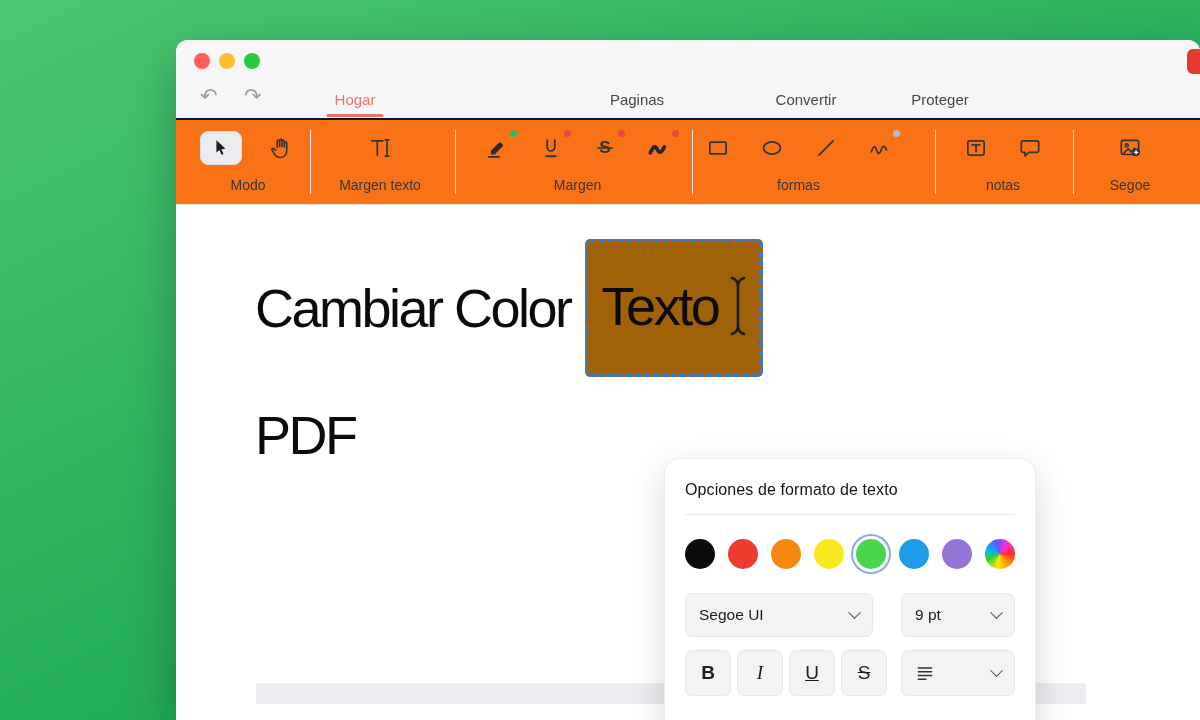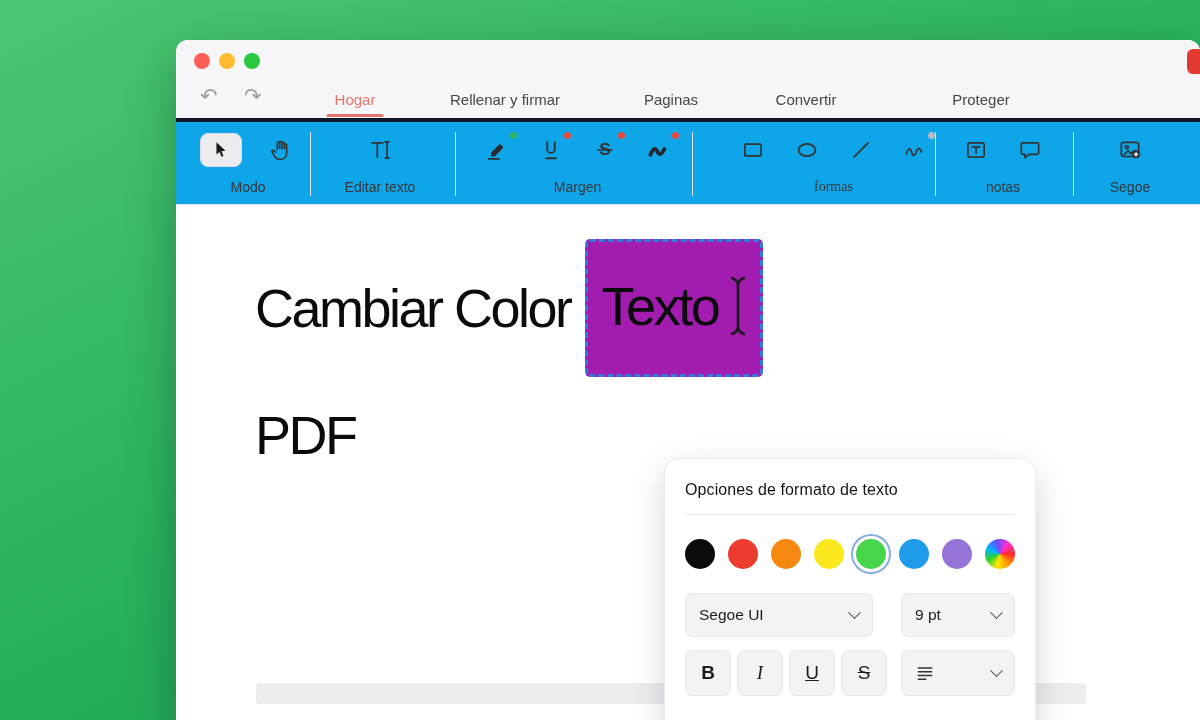--- a/index.html
+++ b/index.html
@@ -25,22 +25,22 @@
   
   .tabrow { position:relative; height:36px; background:#f6f6f8; }
   .histbtn { position:absolute; top:2px; font-size:21px; color:#9b9ba1; cursor:default; }
   .tab { position:absolute; top:6px; transform:translateX(-50%); font-size:15px;
          color:#46464a; padding:3px 10px 9px; white-space:nowrap; }
   .tab.active { color:#e8756b; }
   .tab.active::after { content:""; position:absolute; left:2px; right:2px; bottom:0;
                        height:3px; border-radius:2px; background:#e8756b; }
 
   
-  .toolbar { position:relative; height:87px; background:#0ea5e9;
-             border-top:4px solid #0f172a; border-bottom:1px solid #e3e3e8; }
+  .toolbar { position:relative; height:87px; background:#f97316;
+             border-top:2px solid #0f172a; border-bottom:1px solid #e3e3e8; }
   .sep { position:absolute; top:10px; width:1px; height:64px; background:#e2e2e7; }
   .grp { position:absolute; top:0; }
   .grp-icons { display:flex; justify-content:center; align-items:center; gap:24px;
                height:40px; margin-top:8px; }
   .grp-label { margin-top:9px; text-align:center; font-size:14px; color:#36363a; }
   .tool { position:relative; display:flex; align-items:center; justify-content:center;
           width:30px; height:30px; }
   .tool svg { display:block; }
   .tool.boxed { width:42px; height:34px; background:#ececf0; border:1px solid #dcdce1;
                 border-radius:8px; }
@@ -49,21 +49,21 @@
   .dot.grn { background:#34b763; }
   .dot.gry { background:#b9b9bf; }
 
   
   .docarea { position:relative; height:515px; background:#ffffff; }
 
   .heading { position:absolute; left:79px; top:34px; color:#0b0b0d;
              font-size:54px; letter-spacing:-2.5px; line-height:116px; }
   .h-line1 { display:flex; align-items:center; }
   .selbox { display:inline-flex; align-items:center; margin-left:14px;
-            border:3px dashed #2e7ce0; border-radius:5px; background:#a21caf;
+            border:3px dashed #2e7ce0; border-radius:5px; background:#a16207;
             padding:6px 10px 10px 14px; }
   .selword { letter-spacing:-2.5px; }
   .ibeam { margin-left:8px; }
 
   .phline { position:absolute; left:80px; width:830px; height:21px;
             background:#ececf1; border-radius:3px; }
 
   
   .panel { position:absolute; left:488px; top:418px; width:372px; height:310px;
            background:#ffffff; border:1px solid #ececf0; border-radius:16px;
@@ -104,24 +104,23 @@
         <span class="light yellow"></span>
         <span class="light green"></span>
       </div>
       <div class="clipped-badge"></div>
     </div>
 
     <div class="tabrow">
       <span class="histbtn" style="left:24px;">↶</span>
       <span class="histbtn" style="left:68px;">↷</span>
       <span class="tab active" style="left:179px;">Hogar</span>
-      <span class="tab" style="left:329px;">Rellenar y firmar</span>
-      <span class="tab" style="left:495px;text-align:right;">Paginas</span>
+      <span class="tab" style="left:461px;text-align:right;">Paginas</span>
       <span class="tab" style="left:630px;">Convertir</span>
-      <span class="tab" style="left:805px;">Proteger</span>
+      <span class="tab" style="left:764px;">Proteger</span>
     </div>
 
     <div class="toolbar">
 
       <div class="grp" style="left:12px; width:120px;">
         <div class="grp-icons">
           <span class="tool boxed">
             <svg width="22" height="22" viewBox="0 0 24 24">
               <path d="M7 3.5v13.4l3.3-2.8 2.3 5.3 2.1-.9-2.2-5.2 4.4-.4z" fill="#1c1c1e"></path>
             </svg>
@@ -141,21 +140,21 @@
         <div class="grp-icons">
           <span class="tool">
             <svg width="26" height="26" viewBox="0 0 24 24">
               <g fill="none" stroke="#333" stroke-width="1.6" stroke-linecap="round">
                 <path d="M4.5 5.5h10M9.5 5.5v13"></path>
                 <path d="M16.8 4.6h3.4M18.5 4.6v14.8M16.8 19.4h3.4"></path>
               </g>
             </svg>
           </span>
         </div>
-        <div class="grp-label">Editar texto</div>
+        <div class="grp-label">Margen texto</div>
       </div>
 
       <div class="sep" style="left:279px;"></div>
 
       <div class="grp" style="left:294px; width:215px;">
         <div class="grp-icons">
           <span class="tool">
             <span class="dot grn"></span>
             <svg width="26" height="26" viewBox="0 0 24 24">
               <path d="M6.5 14.5 13.7 7.2a1.4 1.4 0 0 1 2 0l1.4 1.4a1.4 1.4 0 0 1 0 2L9.8 17.9H6.5z" fill="#2b2b2e"></path>
@@ -183,21 +182,21 @@
             <svg width="26" height="26" viewBox="0 0 24 24">
               <path d="M4 16.5c2.8-6.5 4.6-7 6.6-2.9 1.8 3.7 3.6 3 6.4-2.6" fill="none" stroke="#26262a" stroke-width="3.4" stroke-linecap="round"></path>
             </svg>
           </span>
         </div>
         <div class="grp-label">Margen</div>
       </div>
 
       <div class="sep" style="left:516px;"></div>
 
-      <div class="grp" style="left:550px; width:215px;font-family:Liberation Serif, serif;">
+      <div class="grp" style="left:515px; width:215px;">
         <div class="grp-icons">
           <span class="tool">
             <svg width="26" height="26" viewBox="0 0 24 24">
               <rect x="4.5" y="6.5" width="15" height="11" rx="1" fill="none" stroke="#333" stroke-width="1.6"></rect>
             </svg>
           </span>
           <span class="tool">
             <svg width="26" height="26" viewBox="0 0 24 24">
               <ellipse cx="12" cy="12" rx="7.8" ry="5.6" fill="none" stroke="#333" stroke-width="1.6"></ellipse>
             </svg>

